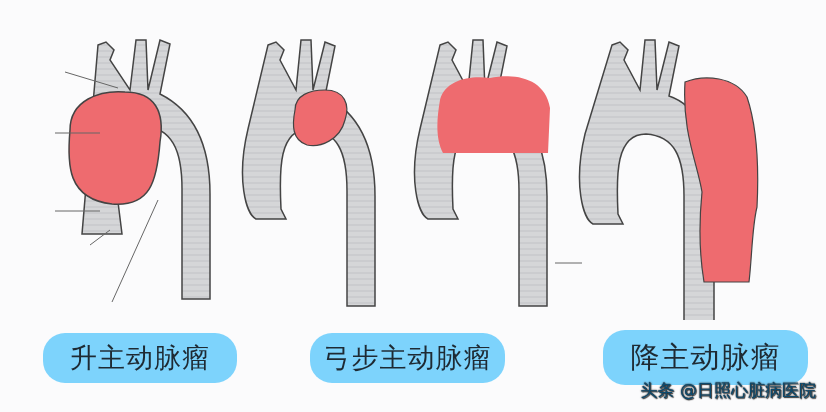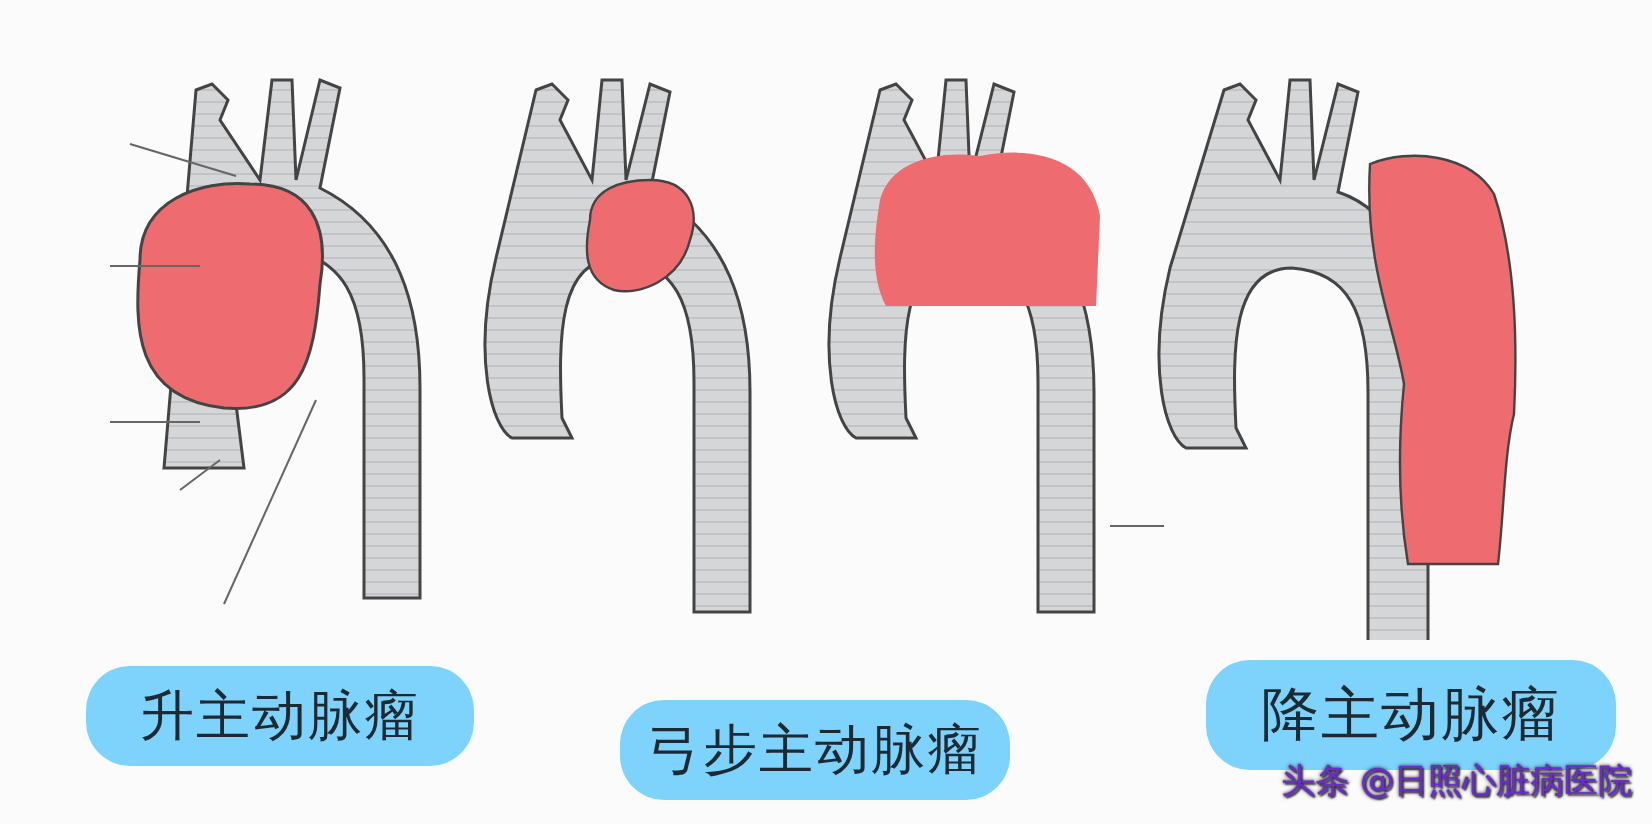--- a/index.html
+++ b/index.html
@@ -1,19 +1,19 @@
 <!DOCTYPE html>
 <html><head>
 <meta charset="utf-8">
 <style>
   html,body{margin:0;padding:0;}
   body{width:826px;height:412px;background:#fbfbfc;position:relative;overflow:hidden;font-family:"DejaVu Sans",sans-serif;}
   .fig{position:absolute;top:0;}
   .pill{position:absolute;background:#7dd3fc;border-radius:22px;display:flex;align-items:center;justify-content:center;color:#1e2a33;font-size:27px;letter-spacing:1px;}
-  .watermark{position:absolute;right:10px;bottom:10px;color:#6d28d9;font-size:17px;text-shadow:0 0 2px #333,0 0 1px #333,1px 1px 1px #333;text-align:center;}
+  .watermark{position:absolute;right:10px;bottom:10px;color:#0c4a6e;font-size:17px;text-shadow:0 0 2px #333,0 0 1px #333,1px 1px 1px #333;text-align:center;}
 </style>
 </head>
 <body>
 
 <svg class="fig" width="826" height="320" style="left:0">
   <defs>
     <pattern id="stripes" width="6" height="6" patternUnits="userSpaceOnUse">
       <rect width="6" height="6" fill="#d5d6d8"></rect>
       <line x1="0" y1="3" x2="6" y2="3" stroke="#c2c3c6" stroke-width="1"></line>
     </pattern>
@@ -42,19 +42,19 @@
 
   <g>
     <path d="M612 45 l8 -3 l8 8 l-4 10 l16 30 l5 -50 h10 l2 50 l12 -48 l10 4 l-10 50 c30 10 40 40 45 90 v150 h-30 v-140 c0 -40 -10 -60 -38 -62 c-30 0 -30 40 -28 80 l5 10 h-30 c-10 -5 -20 -40 -8 -90 z" fill="url(#stripes)" stroke="#444" stroke-width="1.5"></path>
     <path d="M685 82 c20 -8 50 -5 62 15 c10 30 12 70 10 110 c-5 20 -5 50 -8 75 h-45 c-5 -30 -5 -60 -2 -90 c-5 -30 -20 -60 -17 -110z" fill="#ee6b6f" stroke="#444" stroke-width="1.2"></path>
   </g>
 </svg>
 
 <div class="pill" style="left:43px;top:333px;width:194px;height:50px;">
   <span>升主动脉瘤</span>
 </div>
-<div class="pill" style="left:310px;top:333px;width:195px;height:50px;margin-top:17px;">
+<div class="pill" style="left:310px;top:333px;width:195px;height:50px;">
   <span>弓步主动脉瘤</span>
 </div>
 <div class="pill" style="left:603px;top:330px;width:205px;height:55px;font-size:29px;align-items:center;">
   <span>降主动脉瘤</span>
 </div>
 <div class="watermark">头条 @日照心脏病医院</div>
 
 </body></html>

